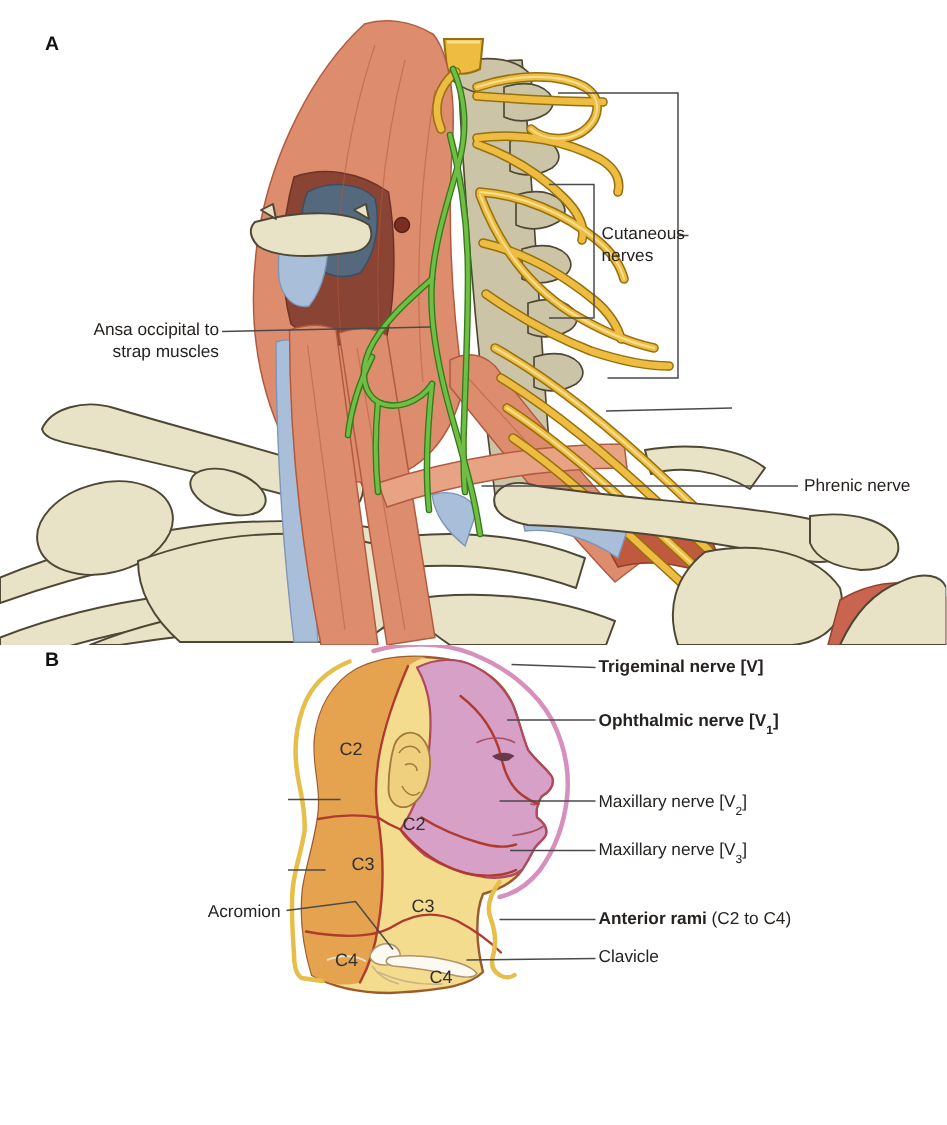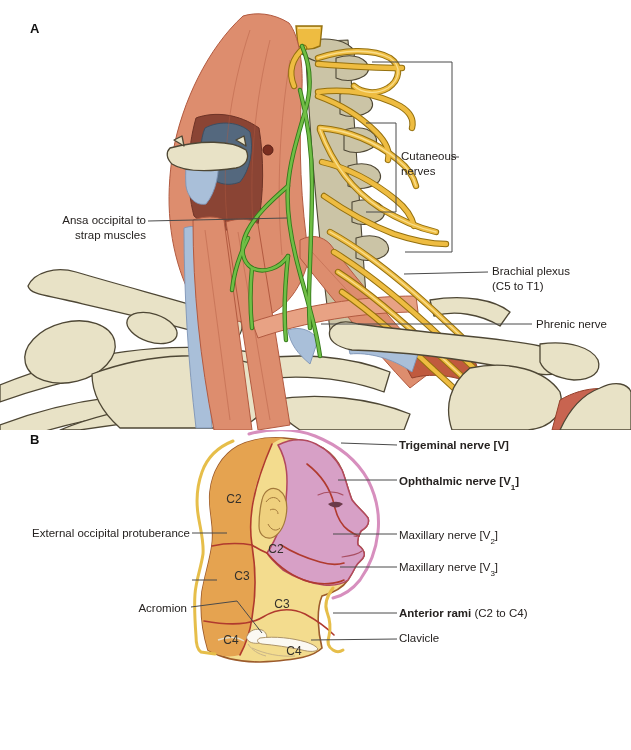--- a/index.html
+++ b/index.html
@@ -256,37 +256,32 @@
   <span class="panel-letter" style="left:30px;top:432px;">B</span>
 
   <div class="lbl" style="left:401px;top:149px;">
     <div>Cutaneous</div>
     <div>nerves</div>
   </div>
   <div class="lbl right-align" style="left:28px;top:213px;width:118px;">
     <div>Ansa occipital to</div>
     <div>strap muscles</div>
   </div>
-  <div class="lbl" style="left:492px;top:264px;">
-    <div>Brachial plexus</div>
-    <div>(C5 to T1)</div>
-  </div>
   <div class="lbl" style="left:536px;top:317px;">Phrenic nerve</div>
 
   <div class="lbl b" style="left:399px;top:438px;font-weight:bold;">Trigeminal nerve [V]</div>
   <div class="lbl" style="left:399px;top:474px;font-weight:bold;">
     <span>Ophthalmic nerve [V</span><sub>1</sub><span>]</span>
   </div>
   <div class="lbl" style="left:399px;top:528px;">
     <span>Maxillary nerve [V</span><sub>2</sub><span>]</span>
   </div>
   <div class="lbl" style="left:399px;top:560px;">
     <span>Maxillary nerve [V</span><sub>3</sub><span>]</span>
   </div>
   <div class="lbl" style="left:399px;top:606px;">
     <span class="b">Anterior rami</span><span> (C2 to C4)</span>
   </div>
   <div class="lbl" style="left:399px;top:631px;">Clavicle</div>
 
-  <div class="lbl right-align" style="right:441px;top:526px;">External occipital protuberance</div>
   <div class="lbl right-align" style="right:444px;top:601px;">Acromion</div>
 
 </div>
 
 </body></html>

